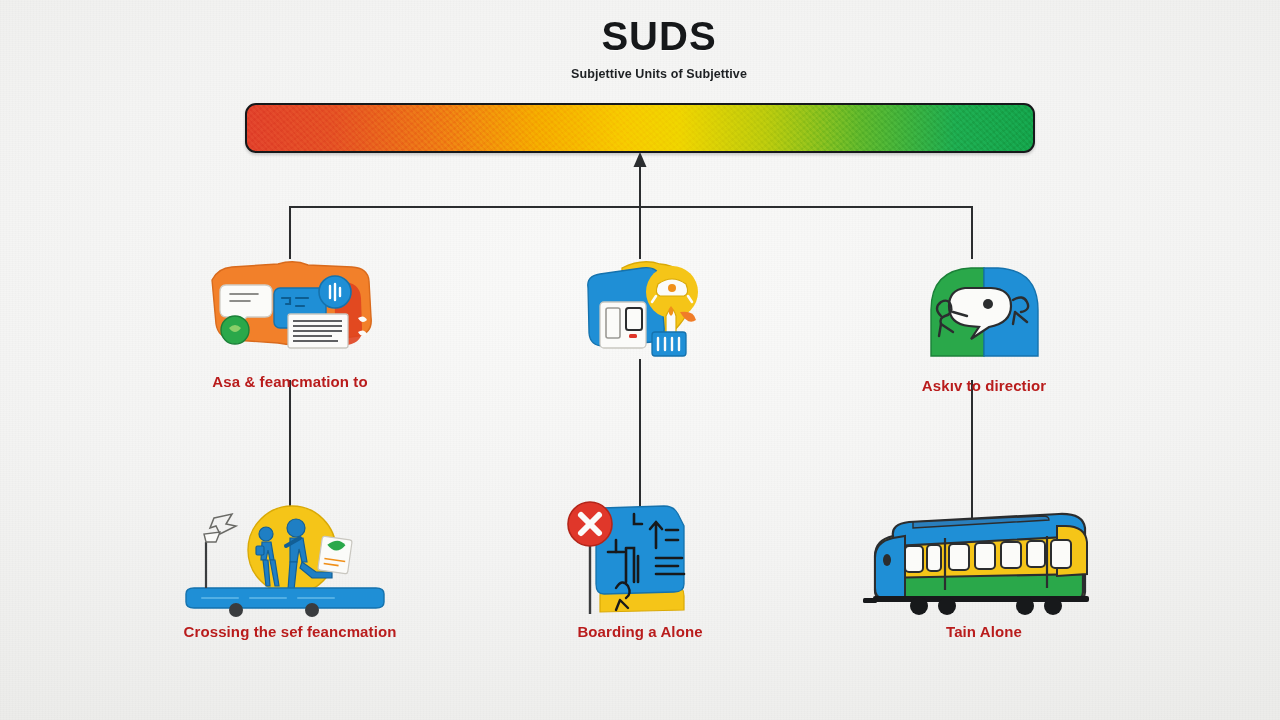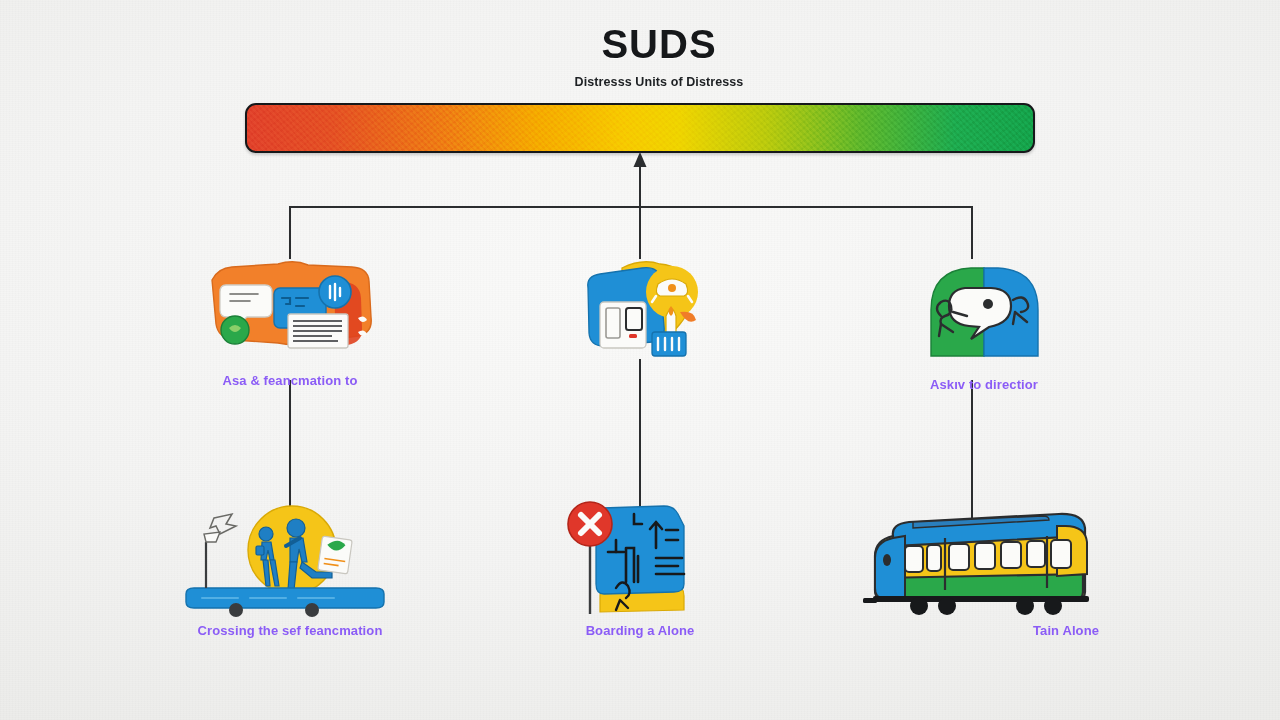--- a/index.html
+++ b/index.html
@@ -31,21 +31,21 @@
       repeating-linear-gradient(0deg, rgba(0,0,0,0.012) 0px, rgba(0,0,0,0.012) 1px, rgba(255,255,255,0.012) 1px, rgba(255,255,255,0.012) 2px),
       repeating-linear-gradient(90deg, rgba(0,0,0,0.010) 0px, rgba(0,0,0,0.010) 1px, rgba(255,255,255,0.010) 1px, rgba(255,255,255,0.010) 3px);
     mix-blend-mode: multiply;
     opacity: .75;
   }
 
   
   #header {
     position: absolute;
     left: 0; right: 0;
-    top: 24px;
+    top: 16px;
     text-align: center;
     margin-left: 38px;
   }
   #title {
     font-size: 40px;
     font-weight: bold;
     letter-spacing: 1px;
     color: #16181a;
     line-height: 1;
     text-shadow: 0 1px 0 rgba(255,255,255,.7);
@@ -111,47 +111,47 @@
     text-align: center;
   }
   .node-art {
     height: 112px;
     display: flex;
     align-items: flex-end;
     justify-content: center;
   }
   .node-label {
     margin-top: 9px;
-    font-size: 13px;
+    font-size: 15px;
     font-weight: bold;
-    color: #8b5cf6;
+    color: #b91c1c;
     letter-spacing: .1px;
     white-space: nowrap;
   }
   .node-label:empty { display: none; }
 
   
   #node-top-left   { left: 175px;  top: 252px; }
   #node-top-mid    { left: 525px;  top: 252px; }
   #node-top-right  { left: 869px;  top: 256px; }
   
   #node-bot-left   { left: 175px;  top: 502px; }
   #node-bot-mid    { left: 525px;  top: 502px; }
-  #node-bot-right  { left: 869px;  top: 502px; text-align: right; }
+  #node-bot-right  { left: 869px;  top: 502px; }
 
   svg { display: block; overflow: visible; }
 </style>
 </head>
 <body>
 
 <div id="board"></div>
 
 <div id="header">
   <div id="title">SUDS</div>
-  <div id="subtitle">Distresss Units of Distresss</div>
+  <div id="subtitle">Subjettive Units of Subjettive</div>
 </div>
 
 <div id="suds-bar-wrap">
   <div id="suds-bar"></div>
 </div>
 
 <svg id="wiring" width="1280" height="720" viewBox="0 0 1280 720">
   <g stroke="#2b2d2f" stroke-width="2" fill="none" stroke-linecap="square">
 
     <line x1="640" y1="207" x2="640" y2="160"></line>

